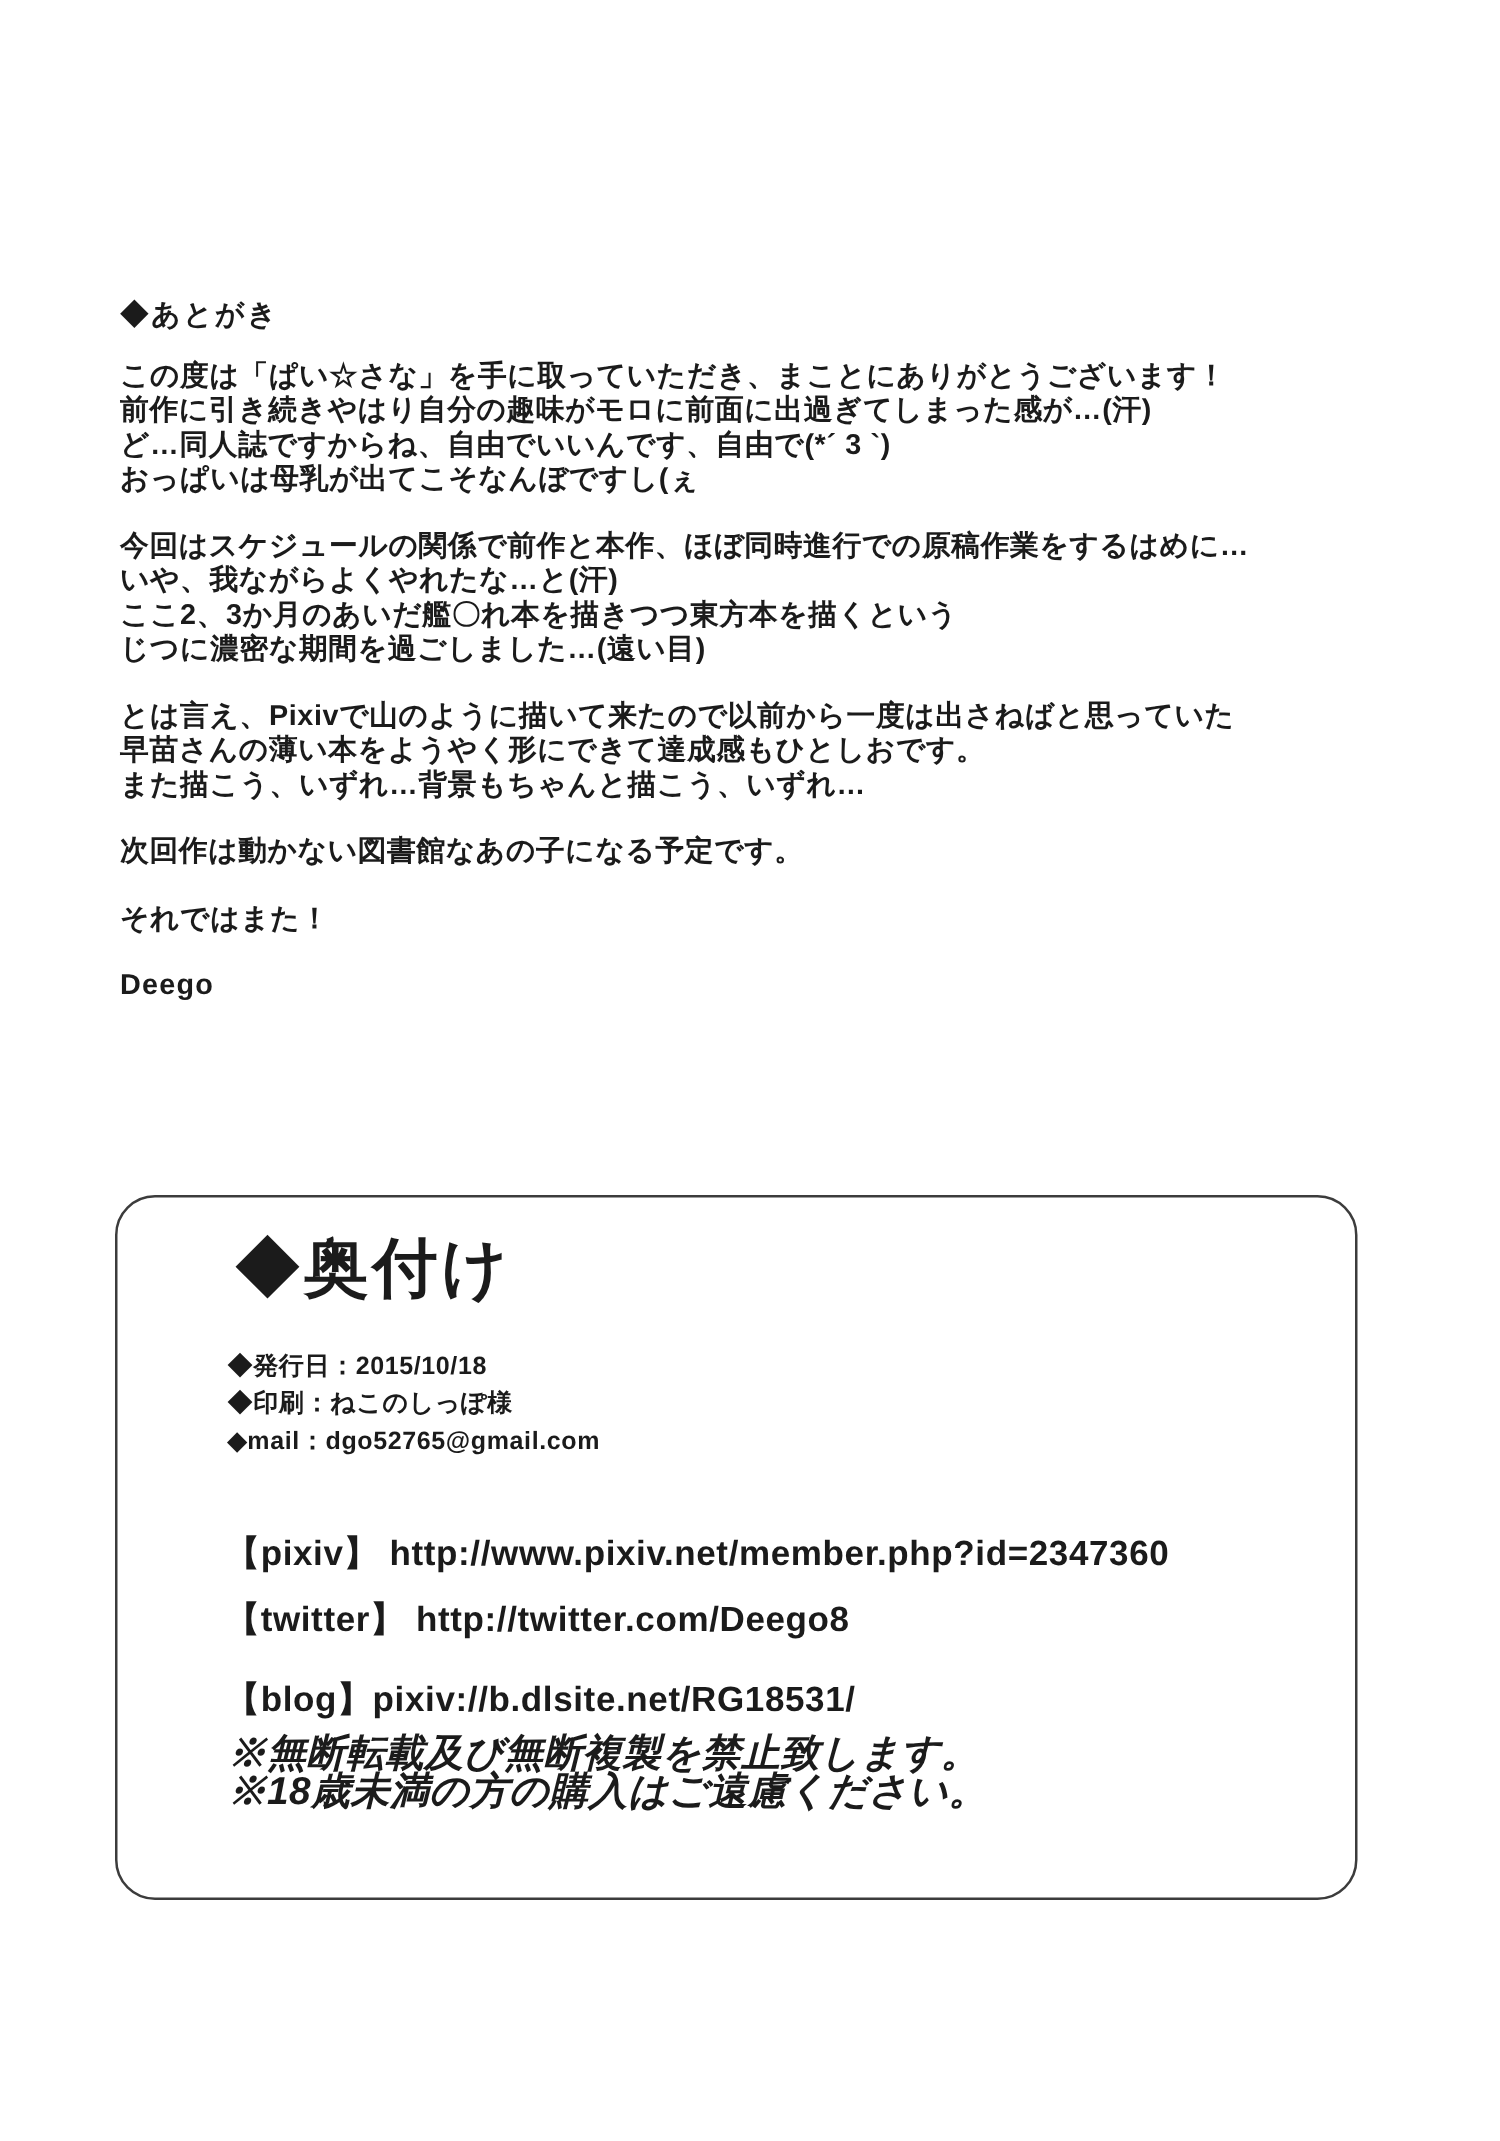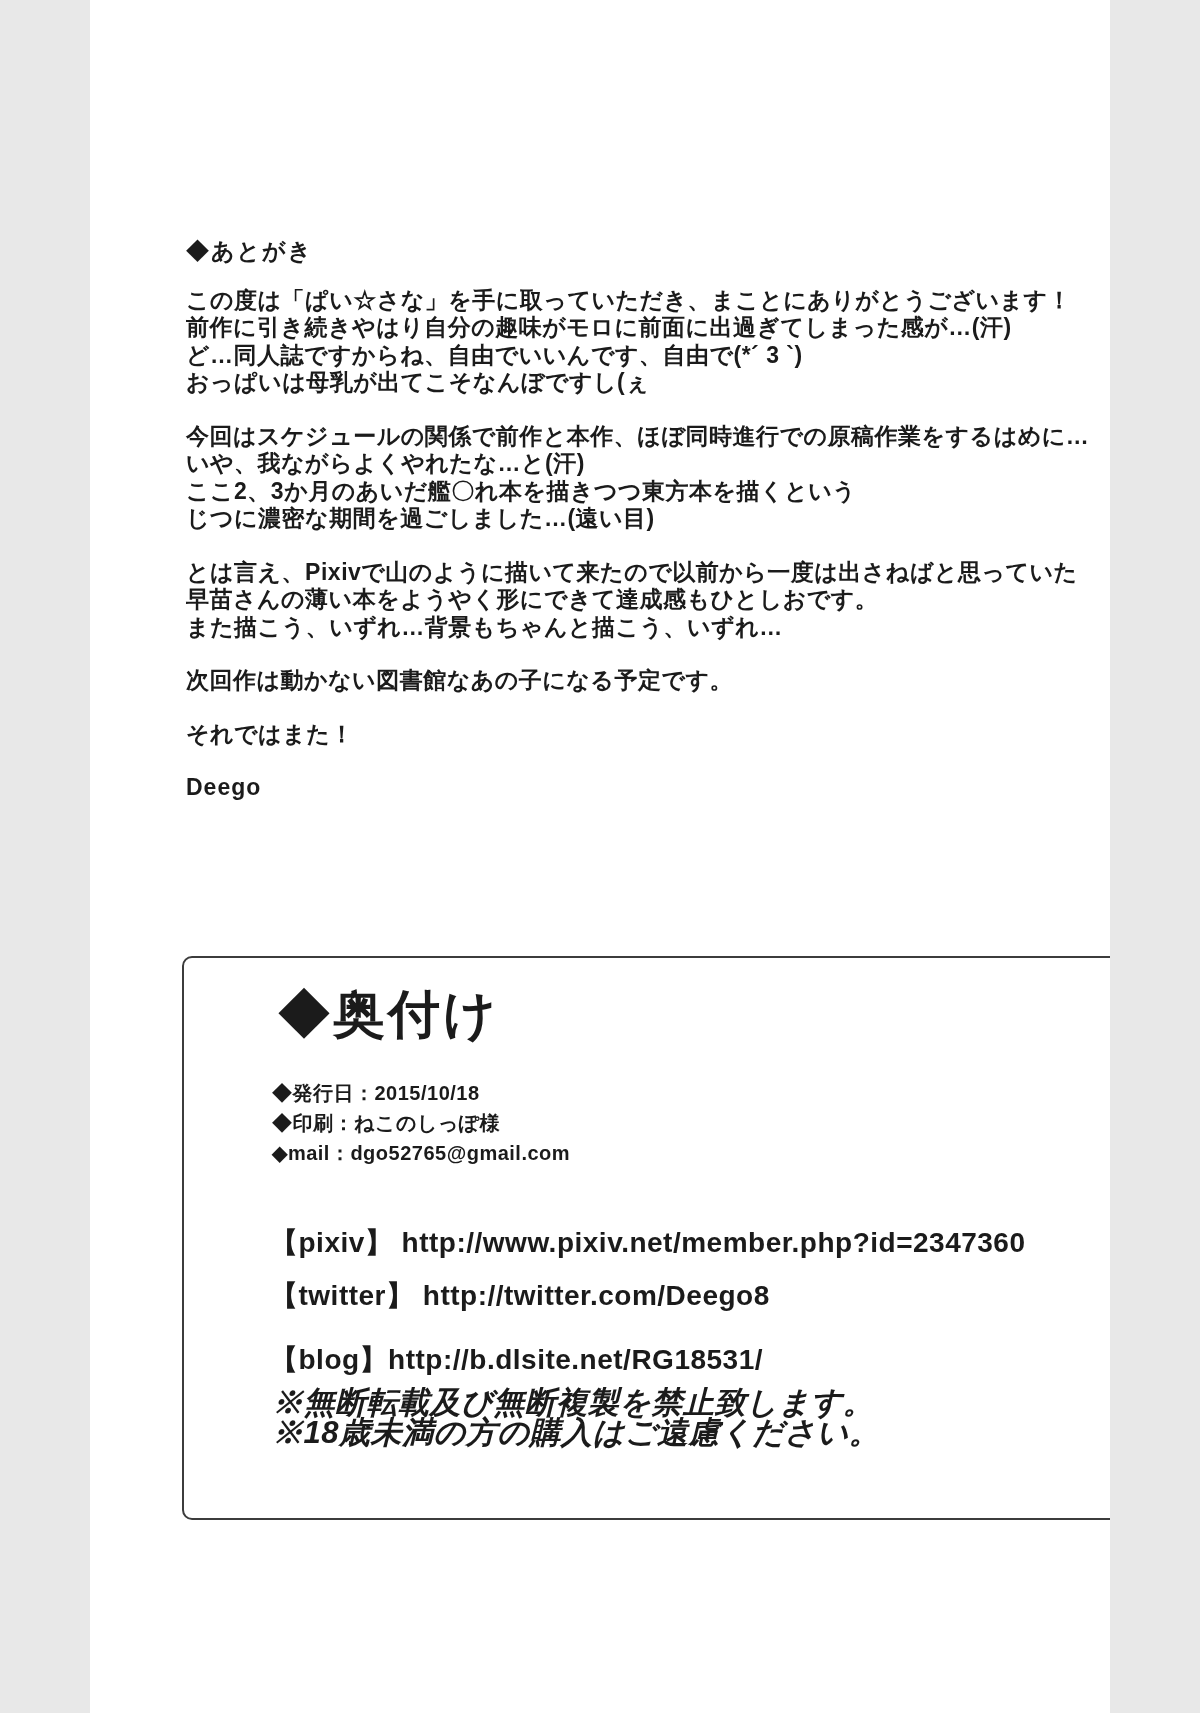--- a/index.html
+++ b/index.html
@@ -1,18 +1,18 @@
 <!DOCTYPE html>
 <html><head>
 <meta charset="utf-8">
 <style>
   html,body{margin:0;padding:0;background:#e8e8e8;}
   .page{
     position:relative;
-    width:1020px;height:1713px;
+    width:1200px;height:1713px;
     margin:0 auto;
     background:#ffffff;
     color:#1b1b1b;
     font-family:"Liberation Sans", sans-serif;
     font-weight:bold;
     overflow:hidden;
   }
   
   .afterword{
     position:absolute;left:96px;top:238px;width:1020px;
@@ -21,21 +21,21 @@
   }
   .aw-heading{margin:0 0 21px 0;letter-spacing:2px;}
   .aw-para{margin:0 0 26px 0;}
   .aw-line{white-space:nowrap;}
   .aw-signature{letter-spacing:1px;}
   
   .colophon{
     position:absolute;left:92px;top:956px;
     width:994px;height:564px;
     border:2px solid #3c3c3c;
-    border-radius:10px;
+    border-radius:32px;
     background:#ffffff;
     box-sizing:border-box;
   }
   .colo-heading{
     position:absolute;left:94px;top:22px;
     font-size:52px;letter-spacing:3px;
   }
   .colo-info{
     position:absolute;left:88px;top:120px;
     font-size:20px;line-height:30px;
@@ -101,21 +101,21 @@
     <div class="colo-heading">◆奥付け</div>
 
     <div class="colo-info">
       <div>◆発行日：2015/10/18</div>
       <div>◆印刷：ねこのしっぽ様</div>
       <div>◆mail：dgo52765@gmail.com</div>
     </div>
 
     <div class="colo-link link-pixiv">【pixiv】 http://www.pixiv.net/member.php?id=2347360</div>
     <div class="colo-link link-twitter">【twitter】 http://twitter.com/Deego8</div>
-    <div class="colo-link link-blog">【blog】http://b.dlsite.net/RG18531/</div>
+    <div class="colo-link link-blog">【blog】pixiv://b.dlsite.net/RG18531/</div>
 
     <div class="colo-notices">
       <div>※無断転載及び無断複製を禁止致します。</div>
       <div>※18歳未満の方の購入はご遠慮ください。</div>
     </div>
   </div>
 
 </div>
 
 </body></html>

